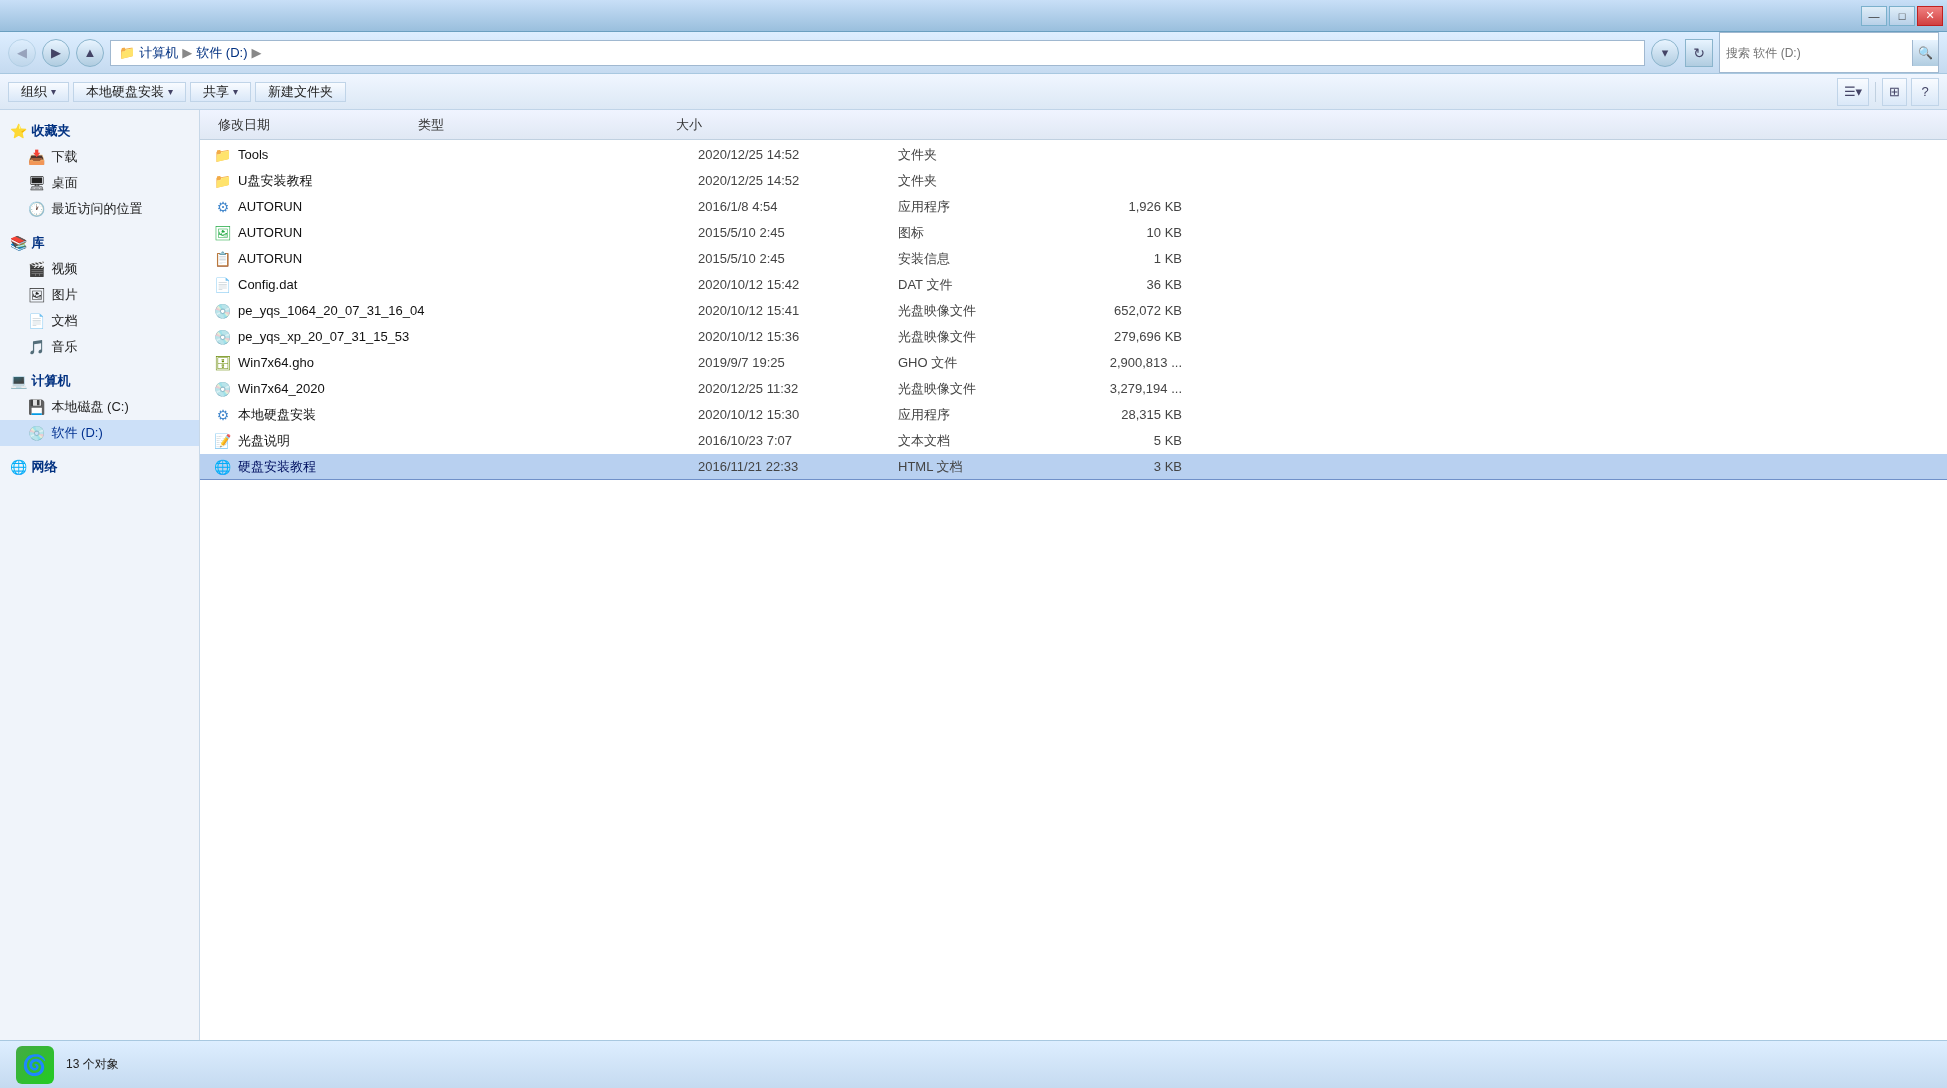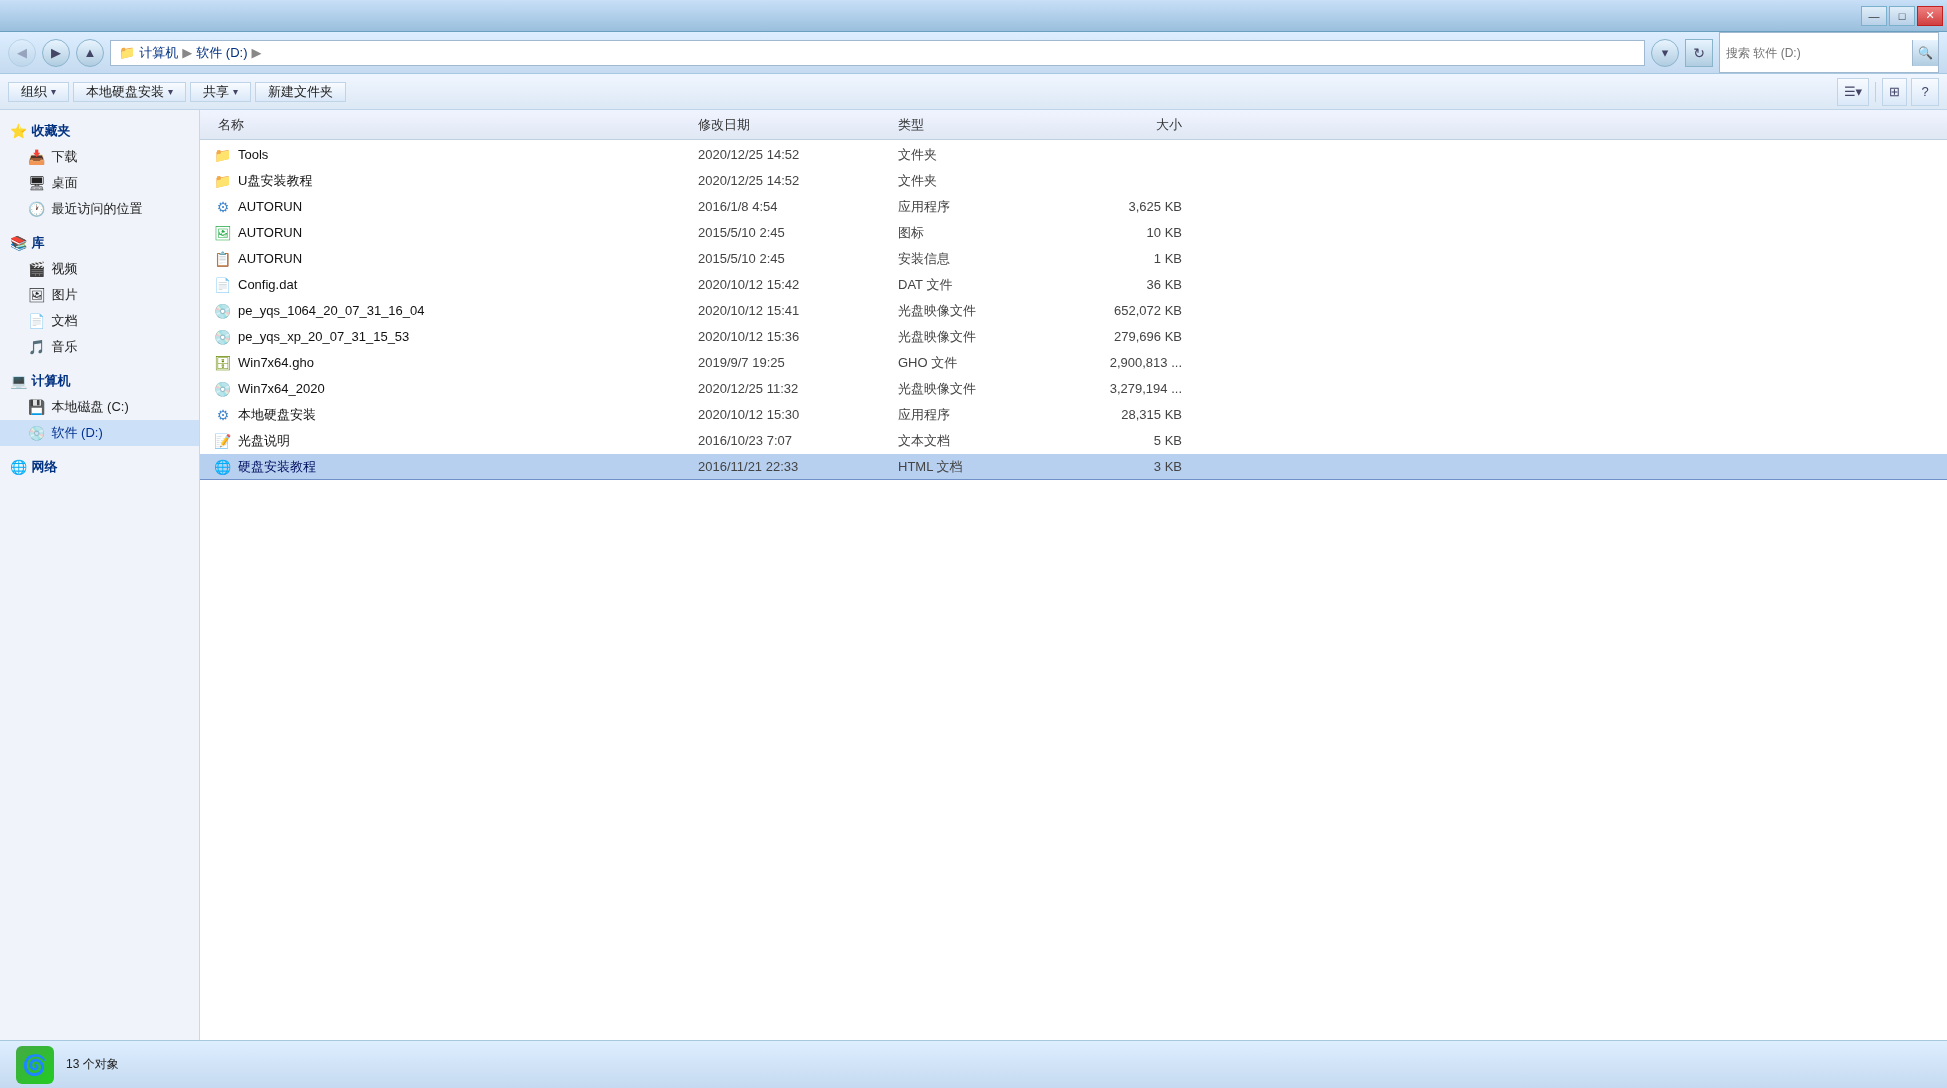--- a/index.html
+++ b/index.html
@@ -459,21 +459,20 @@
         <span class="section-icon">🌐</span>
         <span>网络</span>
       </div>
     </div>
 
   </div>
 
   <div class="filelist-area">
 
     <div class="column-header">
-      <div class="col-name">名称</div>
       <div class="col-date">修改日期</div>
       <div class="col-type">类型</div>
       <div class="col-size">大小</div>
     </div>
 
     <div class="file-list" id="file-list">
     <div class="file-row">
       <div class="file-cell-name">
         <span class="ficon ficon-folder">📁</span>
         <span>Tools</span>
@@ -491,21 +490,21 @@
       <div class="file-cell-type">文件夹</div>
       <div class="file-cell-size"></div>
     </div>
         <div class="file-row">
       <div class="file-cell-name">
         <span class="ficon ficon-exe">⚙</span>
         <span>AUTORUN</span>
       </div>
       <div class="file-cell-date">2016/1/8 4:54</div>
       <div class="file-cell-type">应用程序</div>
-      <div class="file-cell-size">3,625 KB</div>
+      <div class="file-cell-size">1,926 KB</div>
     </div>
         <div class="file-row">
       <div class="file-cell-name">
         <span class="ficon ficon-img">🖼</span>
         <span>AUTORUN</span>
       </div>
       <div class="file-cell-date">2015/5/10 2:45</div>
       <div class="file-cell-type">图标</div>
       <div class="file-cell-size">10 KB</div>
     </div>

